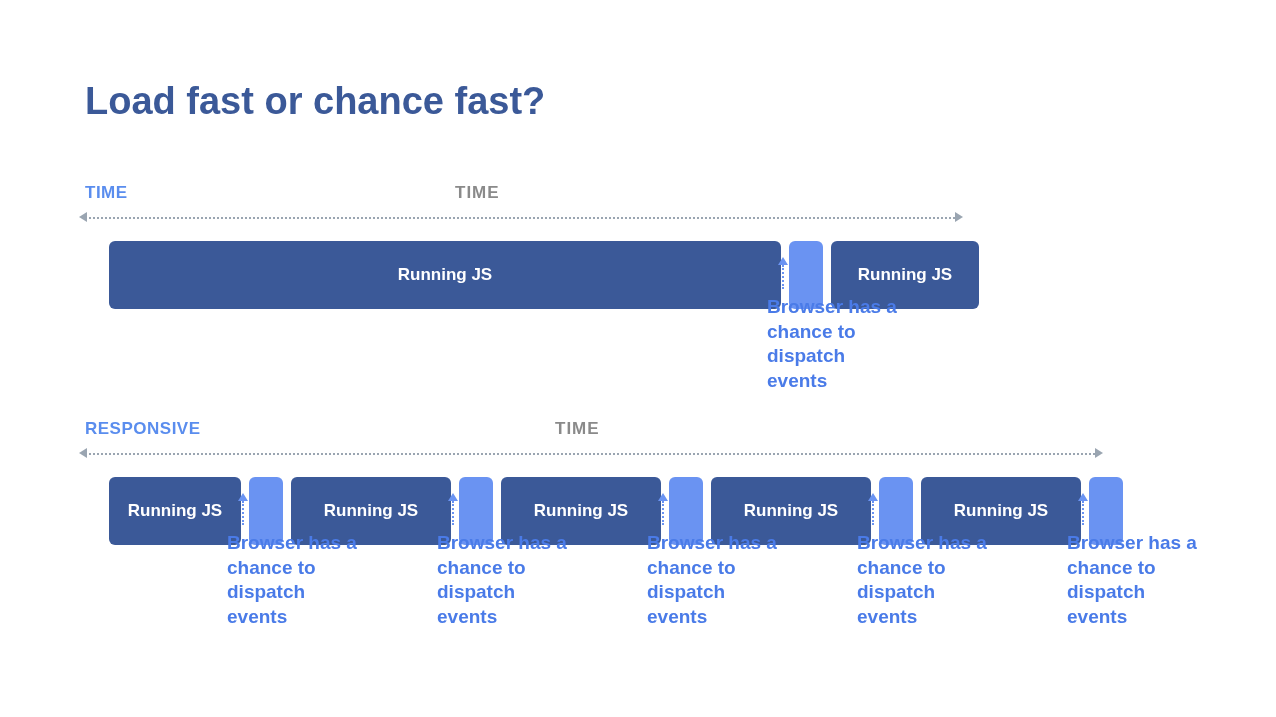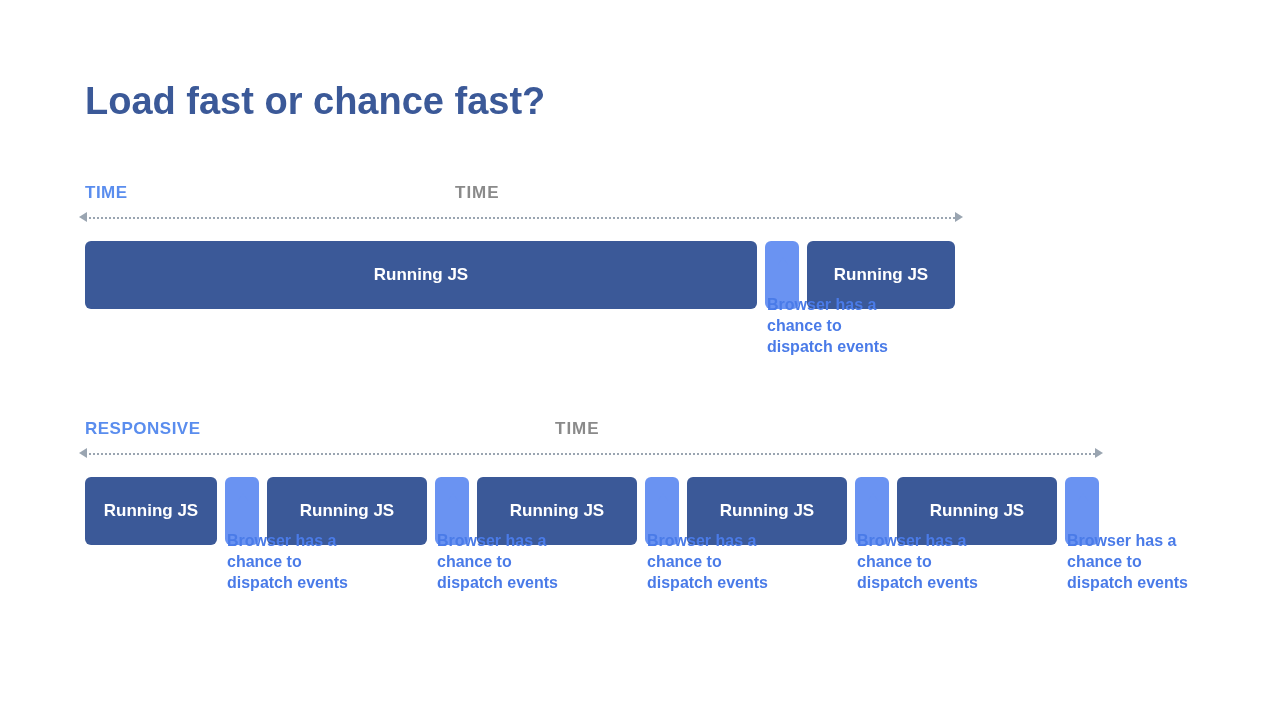--- a/index.html
+++ b/index.html
@@ -53,38 +53,39 @@
     top: -1px;
     width: 0; height: 0;
     border-top: 5px solid transparent;
     border-bottom: 5px solid transparent;
   }
   .axis-arrow-left { left: -6px; border-right: 8px solid #9aa5b1; }
   .axis-arrow-right { border-left: 8px solid #9aa5b1; }
   .timeline {
     position: relative;
     height: 68px;
+    margin-left: 24px;
   }
   .block {
     position: absolute;
     top: 0;
     height: 68px;
     border-radius: 6px;
     display: flex;
     align-items: center;
     justify-content: center;
     color: #fff;
     font-size: 17px;
     font-weight: 700;
   }
   .block.dark { background: #3b5998; }
   .block.light { background: #6a93f2; }
   .annotation {
     position: absolute;
-    font-size: 16px;
+    font-size: 19px;
     font-weight: 700;
     color: #4a7be8;
     line-height: 1.3;
     width: 140px;
   }
   .callout {
     position: absolute;
     width: 1px;
   }
   .callout-line {

